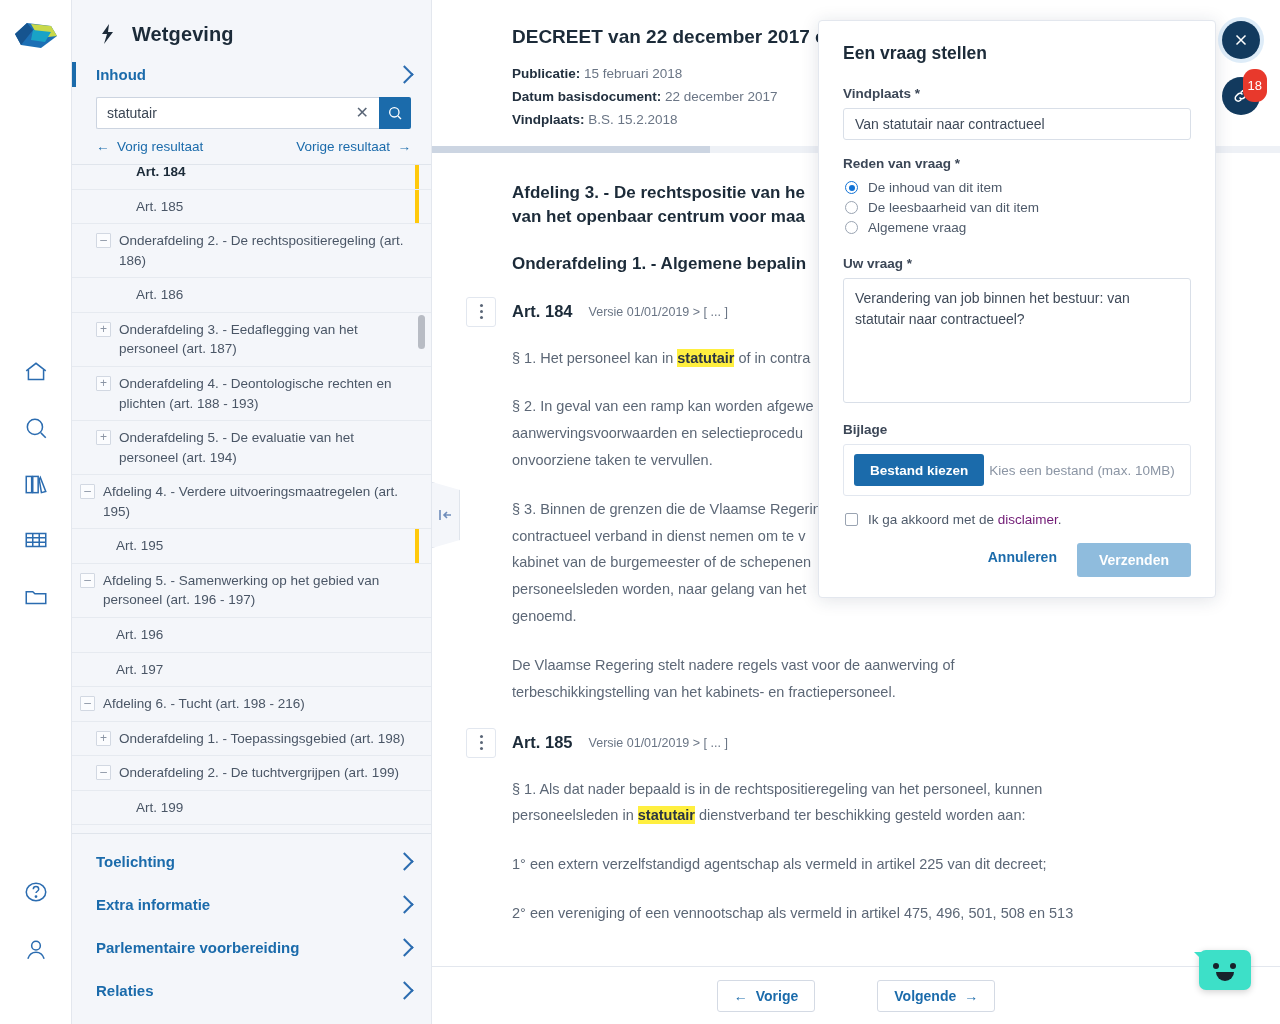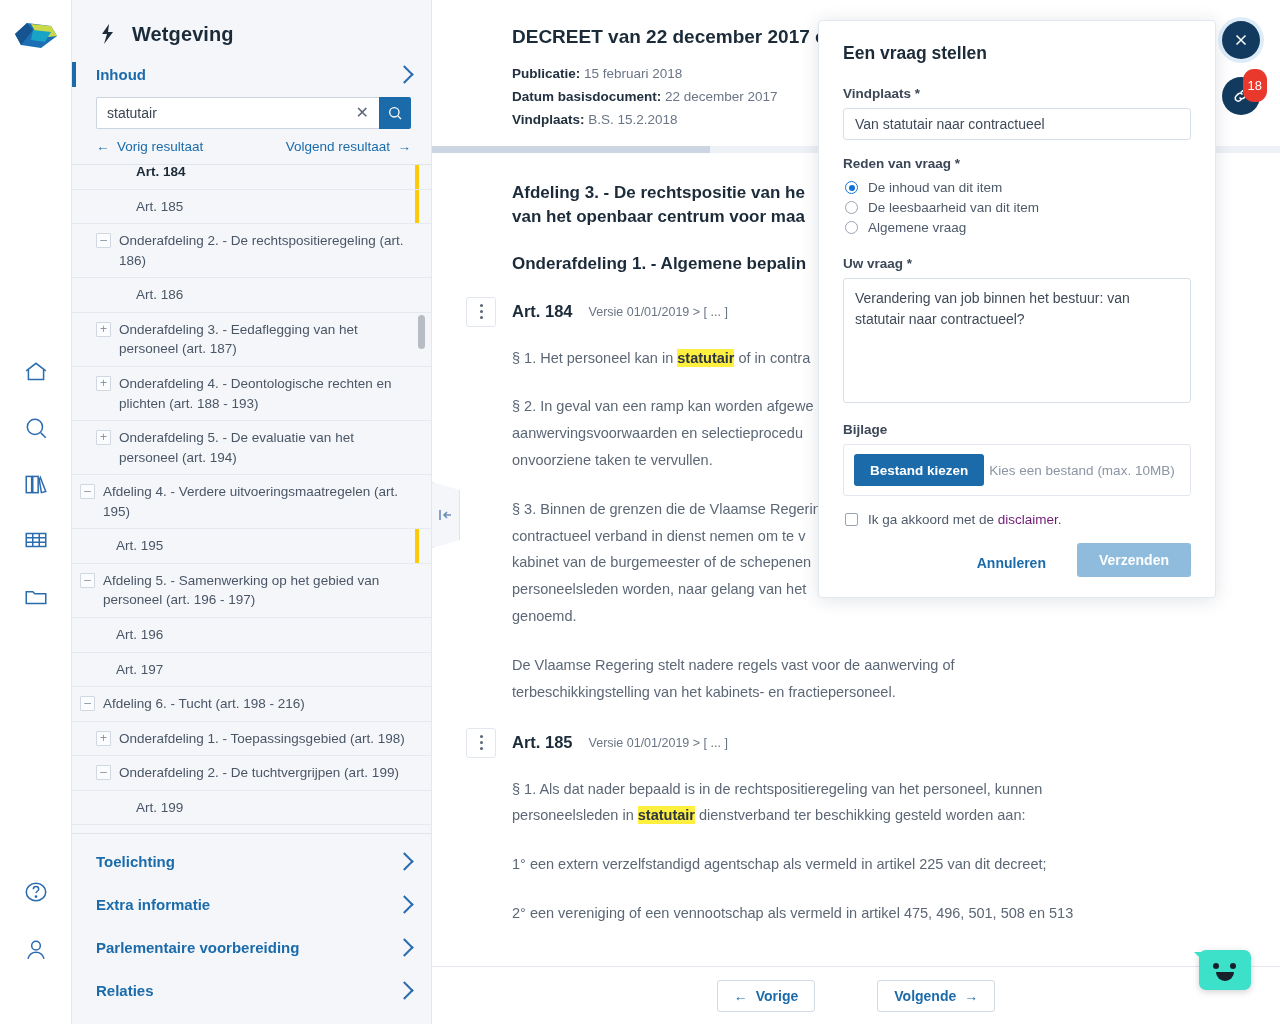--- a/index.html
+++ b/index.html
@@ -172,21 +172,21 @@
   }
   .file-btn {
     background:#1b6bab; color:#fff; border:none; border-radius:3px; height:32px; padding:0 16px;
     font-size:13.5px; font-weight:700; cursor:pointer; font-family:"Liberation Sans", sans-serif;
   }
   .file-hint { font-size:13.5px; color:#8b95a4; }
   .agree { display:flex; align-items:center; gap:10px; margin:16px 0 16px 2px; }
   .cbox { width:13px; height:13px; border:1.5px solid #9aa4b2; border-radius:2px; background:#fff; flex:none; cursor:pointer; }
   .agree span { font-size:13.5px; color:#4e5a6a; }
   .agree a { color:#701a75; }
-  .mfoot { display:flex; align-items:flex-end; justify-content:flex-end; gap:27px; }
+  .mfoot { display:flex; align-items:flex-start; justify-content:flex-end; gap:16px; }
   .link-btn { background:none; border:none; color:#1b6bab; font-size:14px; font-weight:700;
               cursor:pointer; font-family:"Liberation Sans", sans-serif; padding:6px 4px; }
   .submit-btn {
     background:#8fbcdd; color:#fff; border:none; border-radius:3px; height:34px; padding:0 22px;
     font-size:14px; font-weight:700; cursor:pointer; font-family:"Liberation Sans", sans-serif;
   }
 
   
   .fab {
     position:absolute; width:38px; height:38px; border-radius:50%; background:#123a5e;
@@ -296,21 +296,21 @@
     <button class="search-btn">
       <svg viewBox="0 0 24 24">
           <circle cx="11" cy="11" r="7"></circle>
           <path d="M16.5 16.5L21 21"></path>
         </svg>
     </button>
   </div>
 
   <div class="sb-navres">
     <a>←&nbsp; <span>Vorig resultaat</span></a>
-    <a><span>Volgend resultaat</span> &nbsp;→</a>
+    <a><span>Vorige resultaat</span> &nbsp;→</a>
   </div>
 
   <div class="tree">
     <div class="tree-inner" id="tree-inner">
         <div class="tnode cur art" style="padding-left: 64px;">
           <span class="tlabel">Art. 184</span>
           <span class="mark"></span>
         </div>
         <div class="tnode art" style="padding-left: 64px;">
           <span class="tlabel">Art. 185</span>

